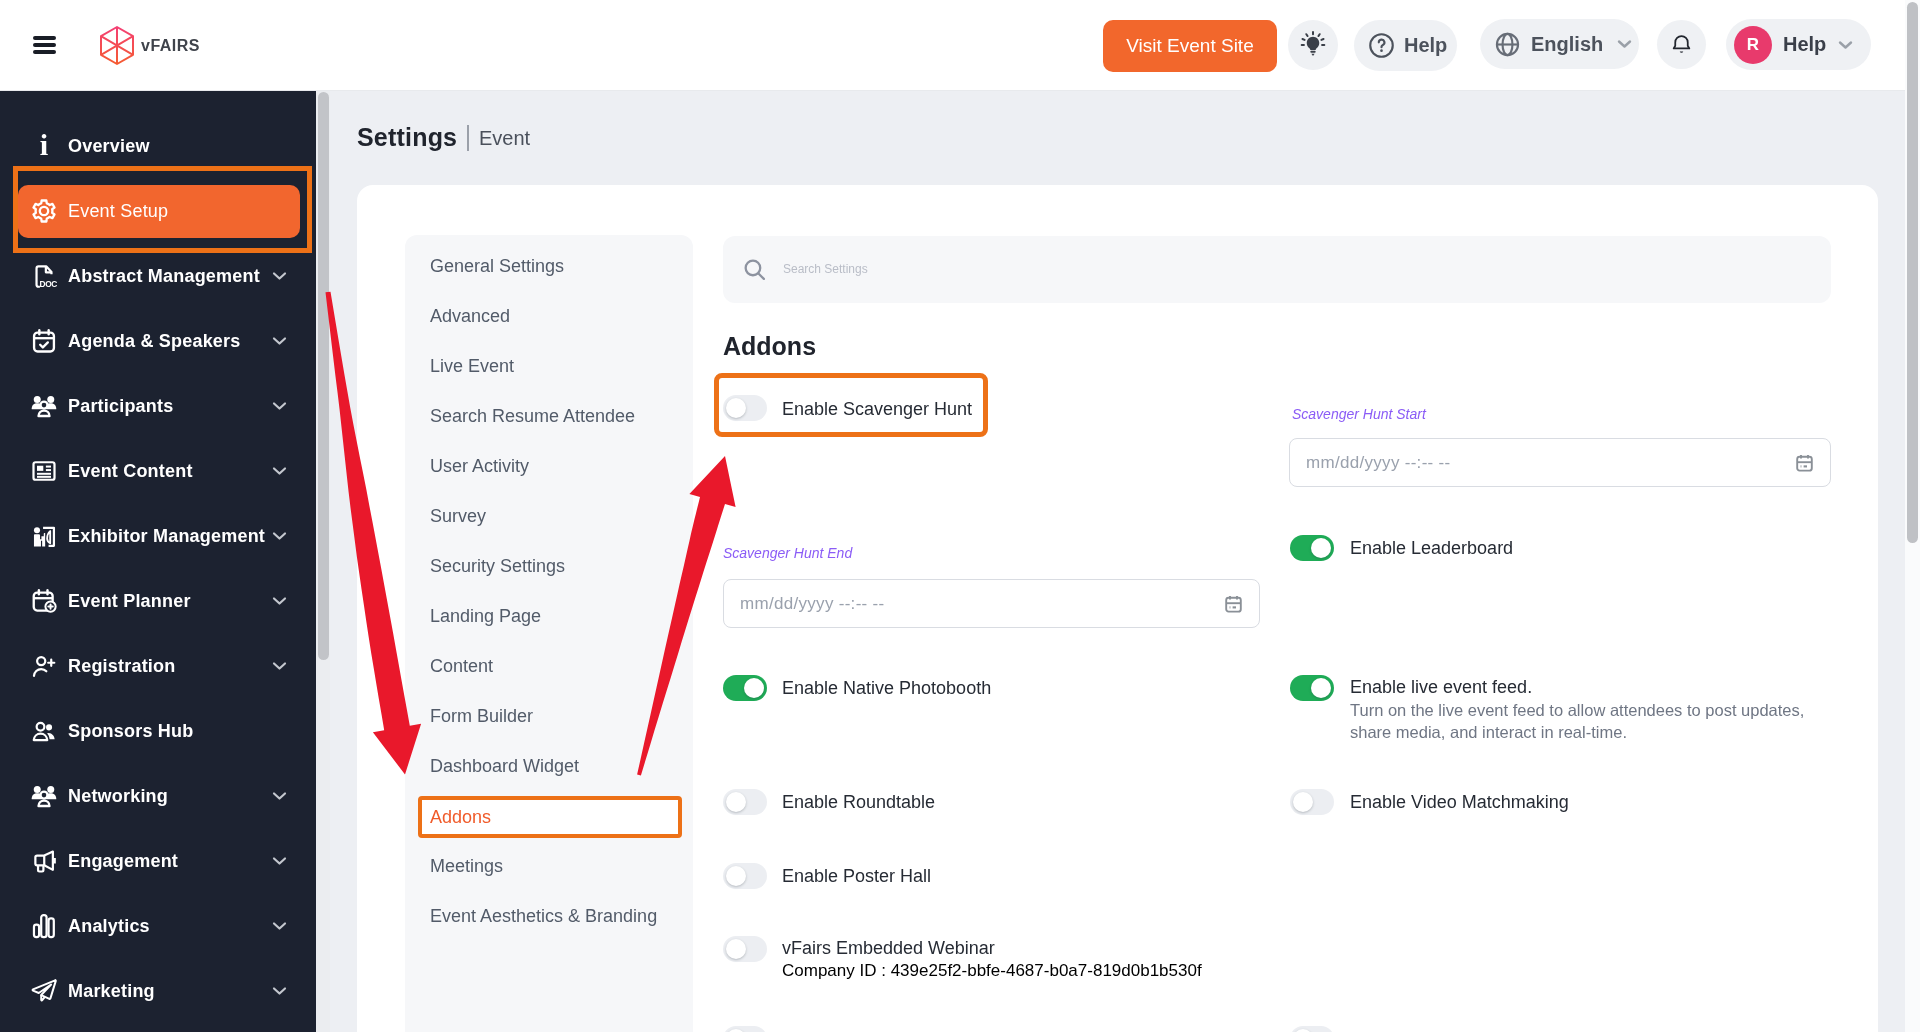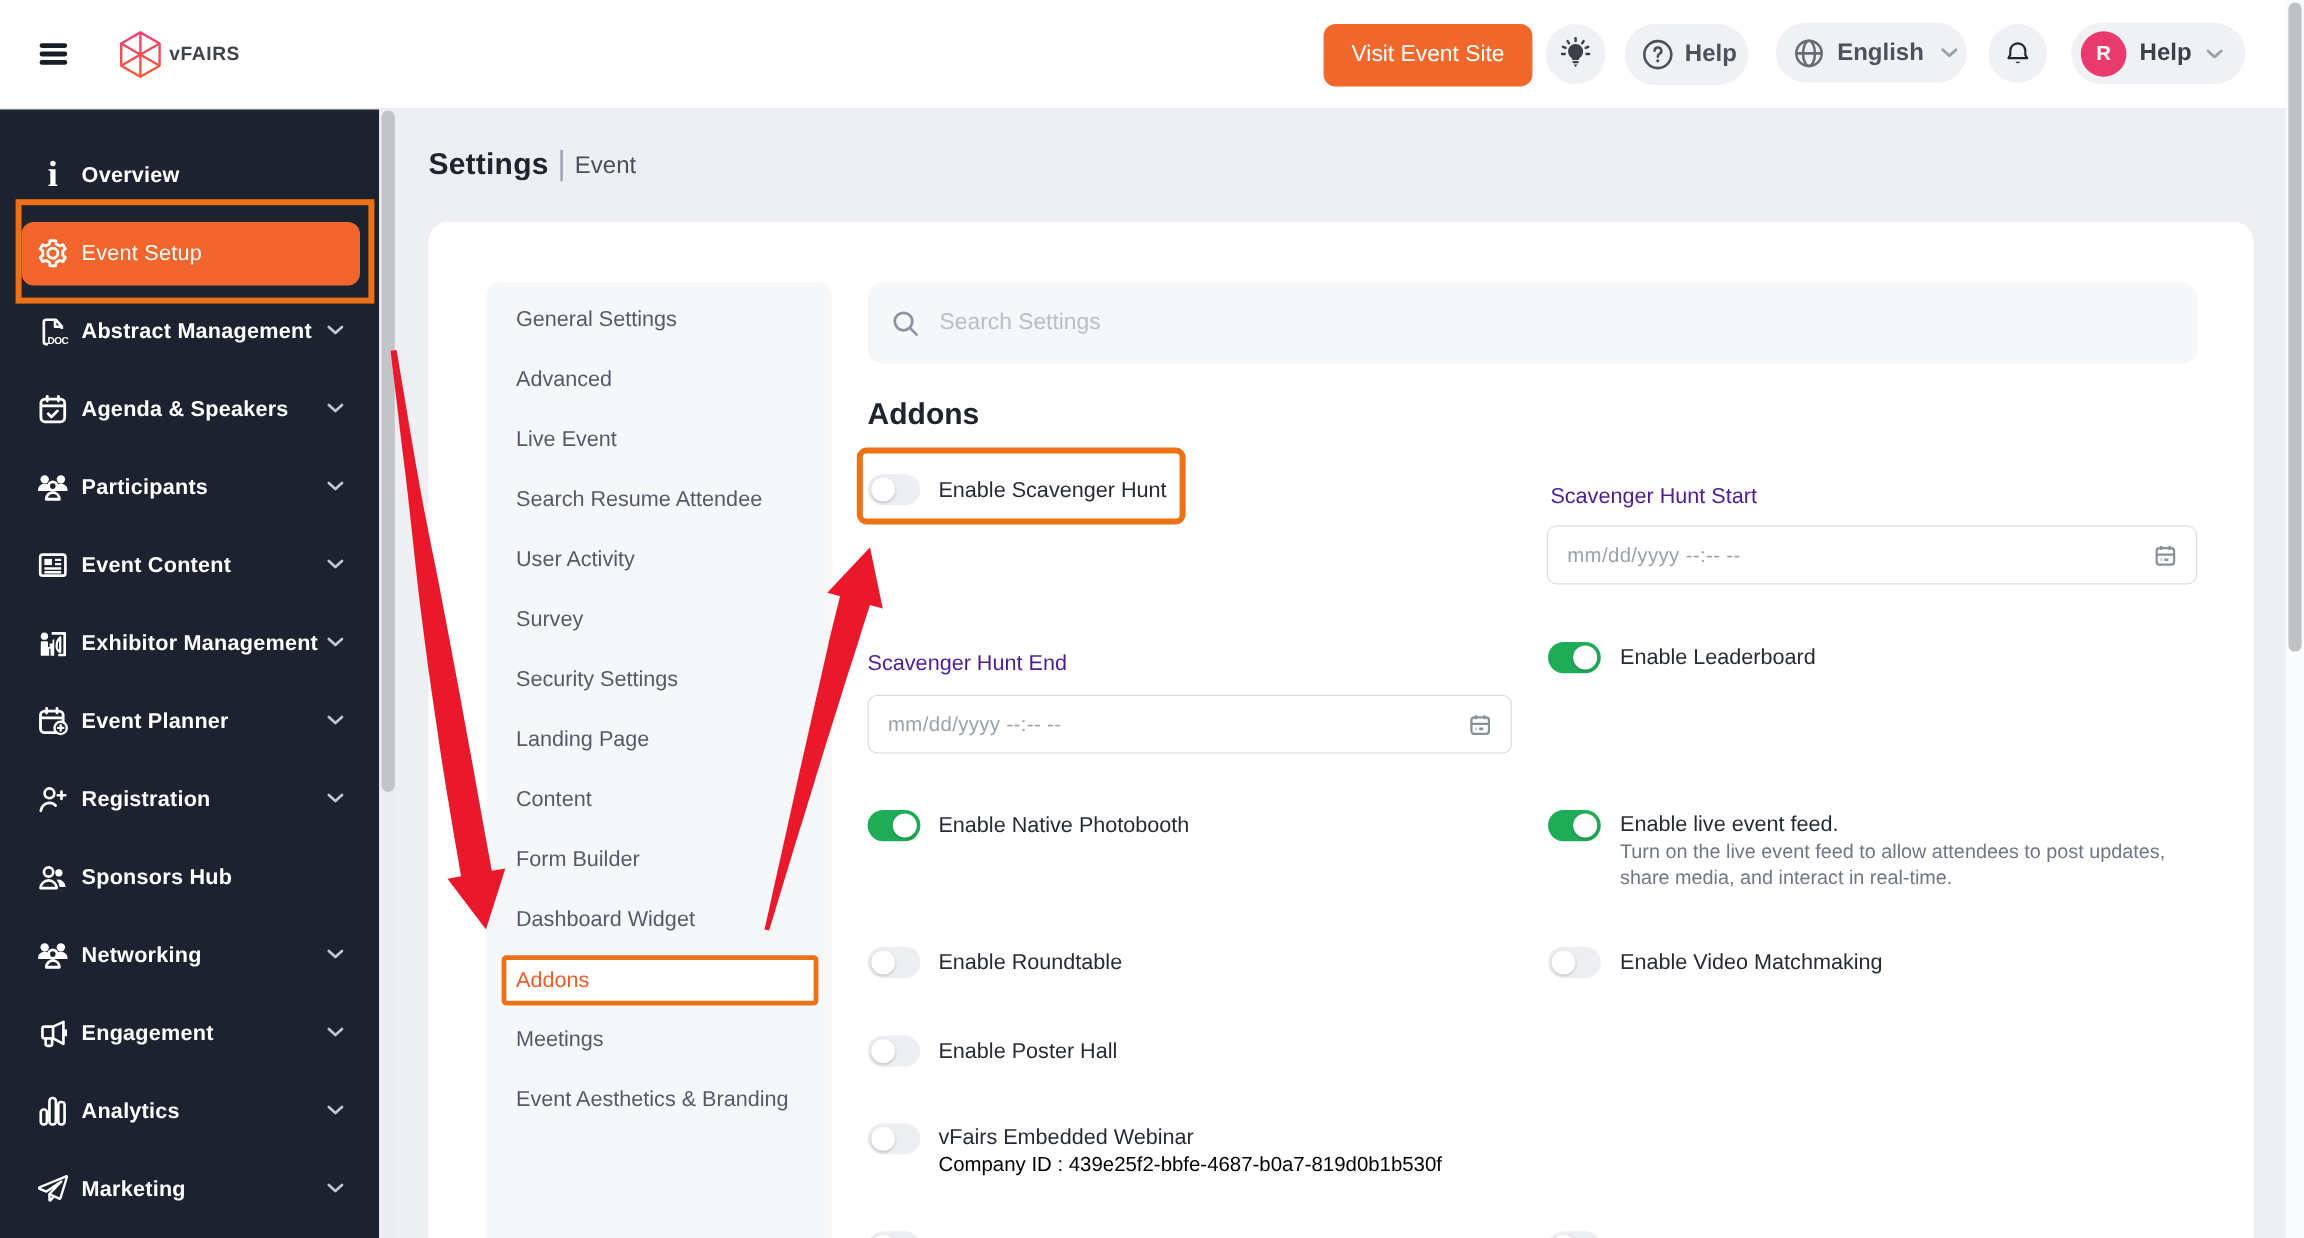--- a/index.html
+++ b/index.html
@@ -13,21 +13,21 @@
   .side-item .ic { position:absolute; left:30px; top:50%; transform:translateY(-50%); width:28px; height:28px; display:flex; align-items:center; justify-content:center; }
   .side-item .chev { position:absolute; left:272px; top:50%; transform:translateY(-50%); }
   .nav-item { position:absolute; left:430px; transform:translateY(-50%); font-size:18px; color:#525b69; }
   .toggle { position:absolute; width:44px; height:26px; border-radius:13px; }
   .toggle.off { background:#eceef2; }
   .toggle.on { background:#1fac57; }
   .toggle .knob { position:absolute; top:3px; width:20px; height:20px; border-radius:50%; background:#fff; box-shadow:0 1px 2.5px rgba(40,50,60,.28); }
   .toggle.off .knob { left:3px; }
   .toggle.on .knob { right:3px; }
   .row-label { position:absolute; transform:translateY(-50%); font-size:18px; color:#262b34; font-weight:500; }
-  .field-label { position:absolute; transform:translateY(-50%); font-size:18px; color:#4c1d95; }
+  .field-label { position:absolute; transform:translateY(-50%); font-size:14px; color:#8b5cf6;font-style:italic; }
   .date-input { position:absolute; background:#fff; border:1px solid #d9dce2; border-radius:8px; }
   .date-input .ph { position:absolute; left:16px; top:50%; transform:translateY(-50%); font-size:17px; color:#9aa1ad; letter-spacing:.3px; }
 </style>
 </head>
 <body>
 
 <div class="abs" style="left:0;top:0;width:1920px;height:91px;background:#fff;border-bottom:1px solid #e8eaed;z-index:5;"></div>
 
 <div class="abs" style="left:33px;top:36px;width:23px;height:4px;background:#191d26;border-radius:2px;z-index:6;"></div>
 <div class="abs" style="left:33px;top:43px;width:23px;height:4px;background:#191d26;border-radius:2px;z-index:6;"></div>
@@ -325,21 +325,21 @@
   </div>
 
 <div class="abs" style="left:418px;top:796px;width:264px;height:42px;background:#fff;border:4px solid #ed7117;border-radius:4px;z-index:2;"></div>
 <div class="abs" style="left:430px;top:817px;transform:translateY(-50%);font-size:18px;color:#f05b2a;z-index:3;">Addons</div>
 
 <div class="abs" style="left:723px;top:236px;width:1108px;height:67px;background:#f6f7f9;border-radius:12px;"></div>
 <svg class="abs" style="left:742px;top:257px;" width="25" height="25" viewBox="0 0 24 24" fill="none" stroke="#8d93a0" stroke-width="2.2" stroke-linecap="round">
   <circle cx="10.5" cy="10.5" r="7"></circle>
     <line x1="15.8" y1="15.8" x2="21" y2="21"></line>
 </svg>
-<div class="abs" style="left:783px;top:269px;transform:translateY(-50%);font-size:19px;color:#b9bdc7;">Search Settings</div>
+<div class="abs" style="left:783px;top:269px;transform:translateY(-50%);font-size:12px;color:#b9bdc7;">Search Settings</div>
 
 <div class="abs" style="left:723px;top:346px;transform:translateY(-50%);font-size:25px;font-weight:800;color:#20242d;">Addons</div>
 
 <div class="abs" style="left:714px;top:373px;width:274px;height:64px;border:5px solid #ed7117;border-radius:8px;"></div>
 <div class="toggle off" style="left:723px;top:395px;">
     <div class="knob"></div>
   </div>
 <div class="row-label" style="left:782px;top:409px;">Enable Scavenger Hunt</div>
 
 <div class="field-label" style="left:1292px;top:414px;">Scavenger Hunt Start</div>

